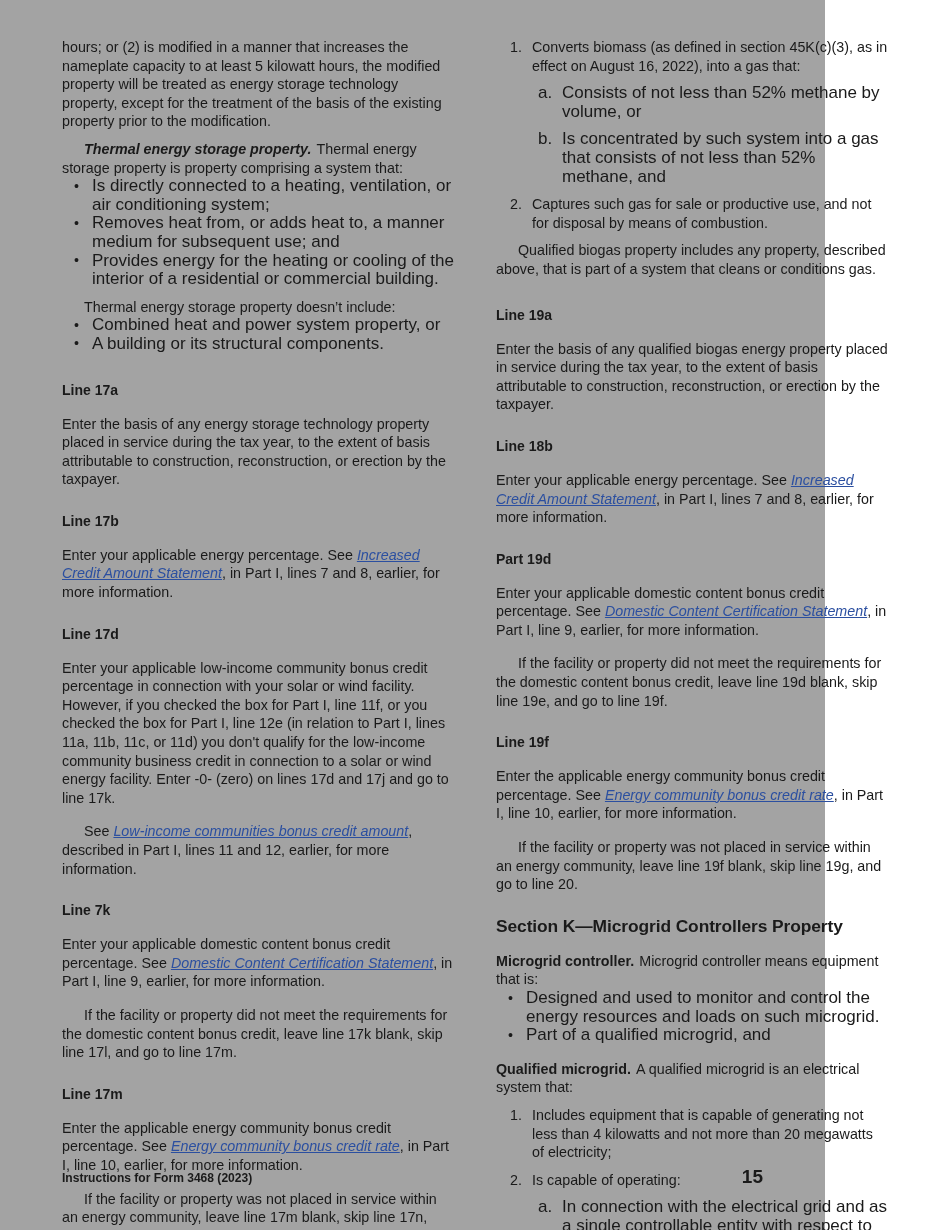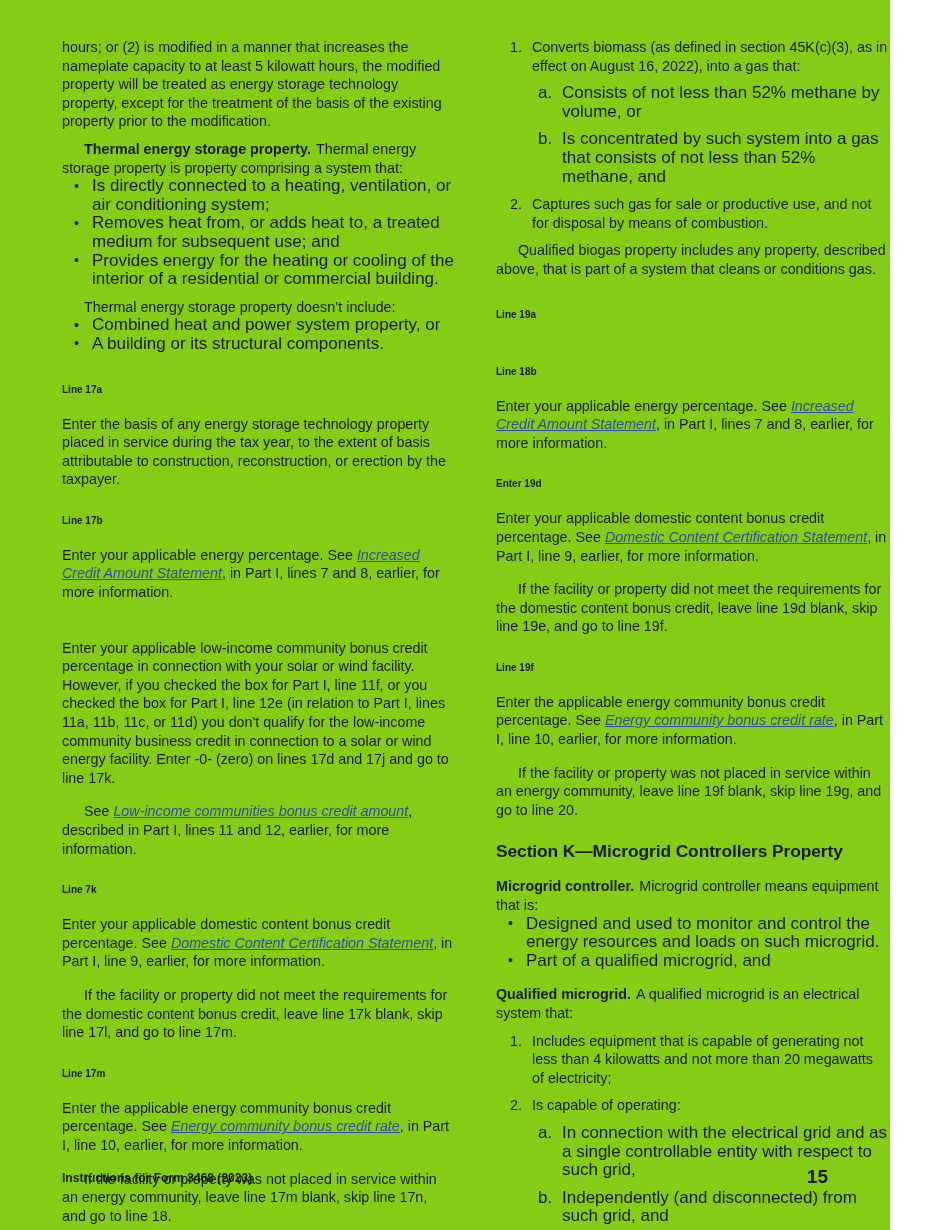--- a/index.html
+++ b/index.html
@@ -2,23 +2,23 @@
 <html><head>
 <meta charset="utf-8">
 <style>
   html, body {
     margin: 0;
     padding: 0;
     background: #ffffff;
   }
   .page {
     position: relative;
-    width: 890px;
+    width: 825px;
     height: 1230px;
-    background: #84cc16;
+    background: #a3a3a3;
     font-family: "Liberation Sans", sans-serif;
     color: #1a1a1a;
     box-sizing: border-box;
     padding-left: 12px;
   }
   .columns {
     position: absolute;
     top: 38px;
     left: 62px;
     width: 826px;
@@ -49,29 +49,30 @@
   
   h2.section-head {
     margin: 0;
     font-size: 17.4px;
     line-height: 21px;
     font-weight: bold;
     letter-spacing: -0.1px;
   }
   h3.line-head {
     margin: 0;
-    font-size: 10px;
+    font-size: 14px;
     line-height: 20px;
     font-weight: bold;
   }
   .runin {
     font-weight: bold;
   }
   .runin-italic {
     font-weight: bold;
+    font-style: italic;
   }
   .runin-sp {
     display: inline-block;
     width: 5px;
   }
 
   
   .xref {
     color: #2b4fa0;
     font-style: italic;
@@ -175,21 +176,21 @@
       <p class="para">hours; or (2) is modified in a manner that increases the nameplate capacity to at least 5 kilowatt hours, the modified property will be treated as energy storage technology property, except for the treatment of the basis of the existing property prior to the modification.</p>
 
       <div class="gap-sm"></div>
 
       <p class="para indent">
         <span class="runin-italic">Thermal energy storage property.</span><span class="runin-sp"></span><span>Thermal energy storage property is property comprising a system that:</span>
       </p>
 
       <ul class="bullets">
         <li>Is directly connected to a heating, ventilation, or air conditioning system;</li>
-        <li>Removes heat from, or adds heat to, a treated medium for subsequent use; and</li>
+        <li>Removes heat from, or adds heat to, a manner medium for subsequent use; and</li>
         <li>Provides energy for the heating or cooling of the interior of a residential or commercial building.</li>
       </ul>
 
       <div class="gap-sm"></div>
 
       <p class="para indent">Thermal energy storage property doesn’t include:</p>
 
       <ul class="bullets">
         <li>Combined heat and power system property, or</li>
         <li>A building or its structural components.</li>
@@ -202,20 +203,21 @@
       <p class="para">Enter the basis of any energy storage technology property placed in service during the tax year, to the extent of basis attributable to construction, reconstruction, or erection by the taxpayer.</p>
 
       <div class="gap-lg"></div>
 
       <h3 class="line-head">Line 17b</h3>
       <div class="gap-md"></div>
       <p class="para"><span>Enter your applicable energy percentage. See </span><a class="xref" href="#">Increased Credit Amount Statement</a><span>, in Part I, lines 7 and 8, earlier, for more information.</span></p>
 
       <div class="gap-lg"></div>
 
+      <h3 class="line-head">Line 17d</h3>
       <div class="gap-md"></div>
       <p class="para">Enter your applicable low-income community bonus credit percentage in connection with your solar or wind facility. However, if you checked the box for Part I, line 11f, or you checked the box for Part I, line 12e (in relation to Part I, lines 11a, 11b, 11c, or 11d) you don't qualify for the low-income community business credit in connection to a solar or wind energy facility. Enter -0- (zero) on lines 17d and 17j and go to line 17k.</p>
       <div class="gap-md"></div>
       <p class="para indent"><span>See </span><a class="xref" href="#">Low-income communities bonus credit amount</a><span>, described in Part I, lines 11 and 12, earlier, for more information.</span></p>
 
       <div class="gap-lg"></div>
 
       <h3 class="line-head">Line 7k</h3>
       <div class="gap-md"></div>
       <p class="para"><span>Enter your applicable domestic content bonus credit percentage. See </span><a class="xref" href="#">Domestic Content Certification Statement</a><span>, in Part I, line 9, earlier, for more information.</span></p>
@@ -248,30 +250,31 @@
       </ol>
 
       <div class="gap-sm"></div>
 
       <p class="para indent">Qualified biogas property includes any property, described above, that is part of a system that cleans or conditions gas.</p>
 
       <div class="gap-xl"></div>
 
       <h3 class="line-head">Line 19a</h3>
       <div class="gap-md"></div>
+      <p class="para">Enter the basis of any qualified biogas energy property placed in service during the tax year, to the extent of basis attributable to construction, reconstruction, or erection by the taxpayer.</p>
 
       <div class="gap-lg"></div>
 
       <h3 class="line-head">Line 18b</h3>
       <div class="gap-md"></div>
       <p class="para"><span>Enter your applicable energy percentage. See </span><a class="xref" href="#">Increased Credit Amount Statement</a><span>, in Part I, lines 7 and 8, earlier, for more information.</span></p>
 
       <div class="gap-lg"></div>
 
-      <h3 class="line-head">Enter 19d</h3>
+      <h3 class="line-head">Part 19d</h3>
       <div class="gap-md"></div>
       <p class="para"><span>Enter your applicable domestic content bonus credit percentage. See </span><a class="xref" href="#">Domestic Content Certification Statement</a><span>, in Part I, line 9, earlier, for more information.</span></p>
       <div class="gap-md"></div>
       <p class="para indent">If the facility or property did not meet the requirements for the domestic content bonus credit, leave line 19d blank, skip line 19e, and go to line 19f.</p>
 
       <div class="gap-lg"></div>
 
       <h3 class="line-head">Line 19f</h3>
       <div class="gap-md"></div>
       <p class="para"><span>Enter the applicable energy community bonus credit percentage. See </span><a class="xref" href="#">Energy community bonus credit rate</a><span>, in Part I, line 10, earlier, for more information.</span></p>

